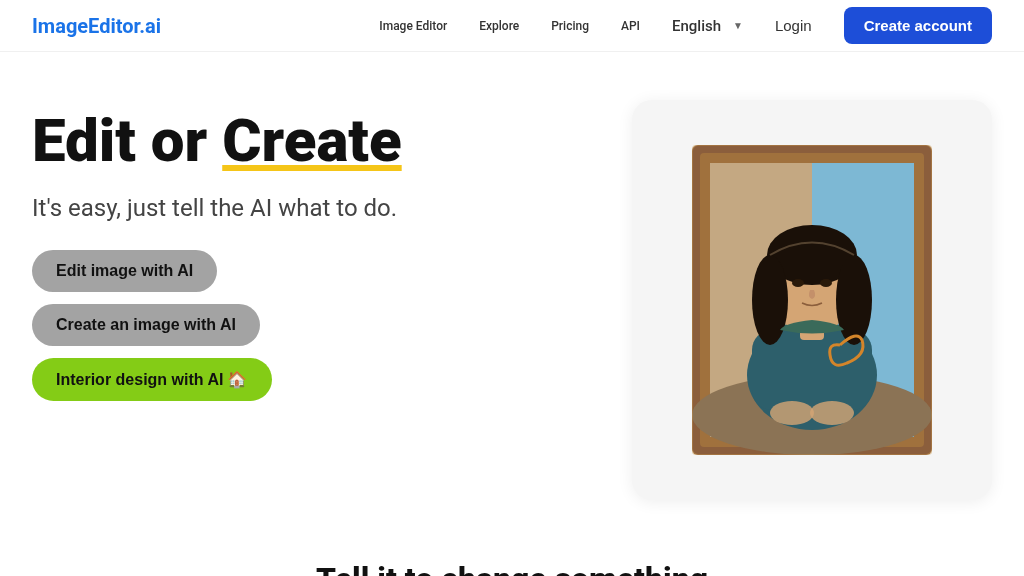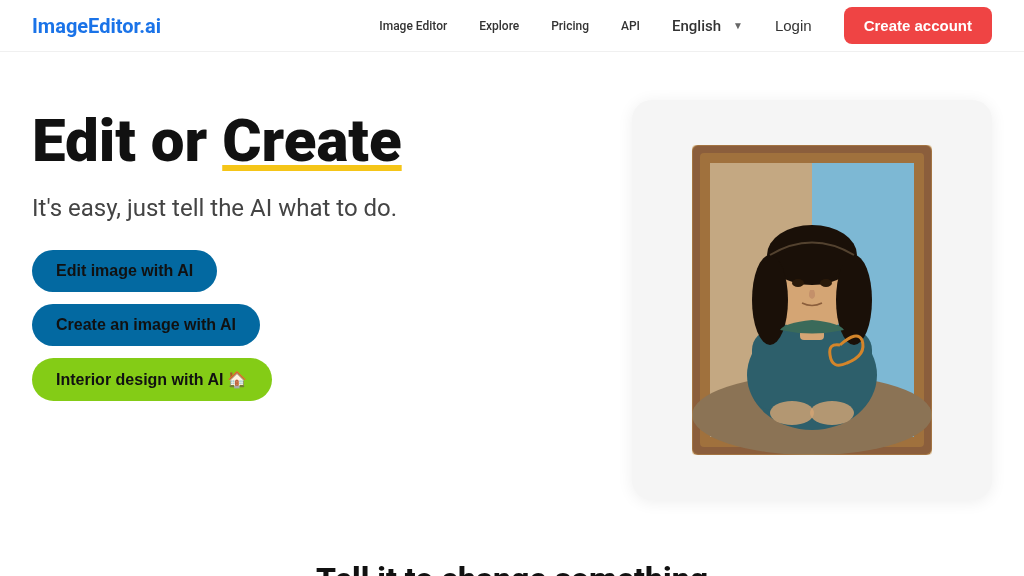--- a/index.html
+++ b/index.html
@@ -54,21 +54,21 @@
     }
     .nav-login {
       font-size: 15px;
       font-weight: 500;
       color: #333;
       cursor: pointer;
       background: none;
       border: none;
     }
     .nav-cta {
-      background: #ef4444;
+      background: #1d4ed8;
       color: #fff;
       border: none;
       border-radius: 8px;
       padding: 10px 20px;
       font-size: 15px;
       font-weight: 600;
       cursor: pointer;
     }
 
     
@@ -112,21 +112,21 @@
     .btn-pill {
       border-radius: 999px;
       padding: 12px 24px;
       font-size: 16px;
       font-weight: 600;
       border: none;
       cursor: pointer;
       display: inline-block;
     }
     .btn-yellow {
-      background: #0369a1;
+      background: #a3a3a3;
       color: #111;
     }
     .btn-green {
       background: #84cc16;
       color: #111;
     }
 
     
     .hero-right {
       flex-shrink: 0;

